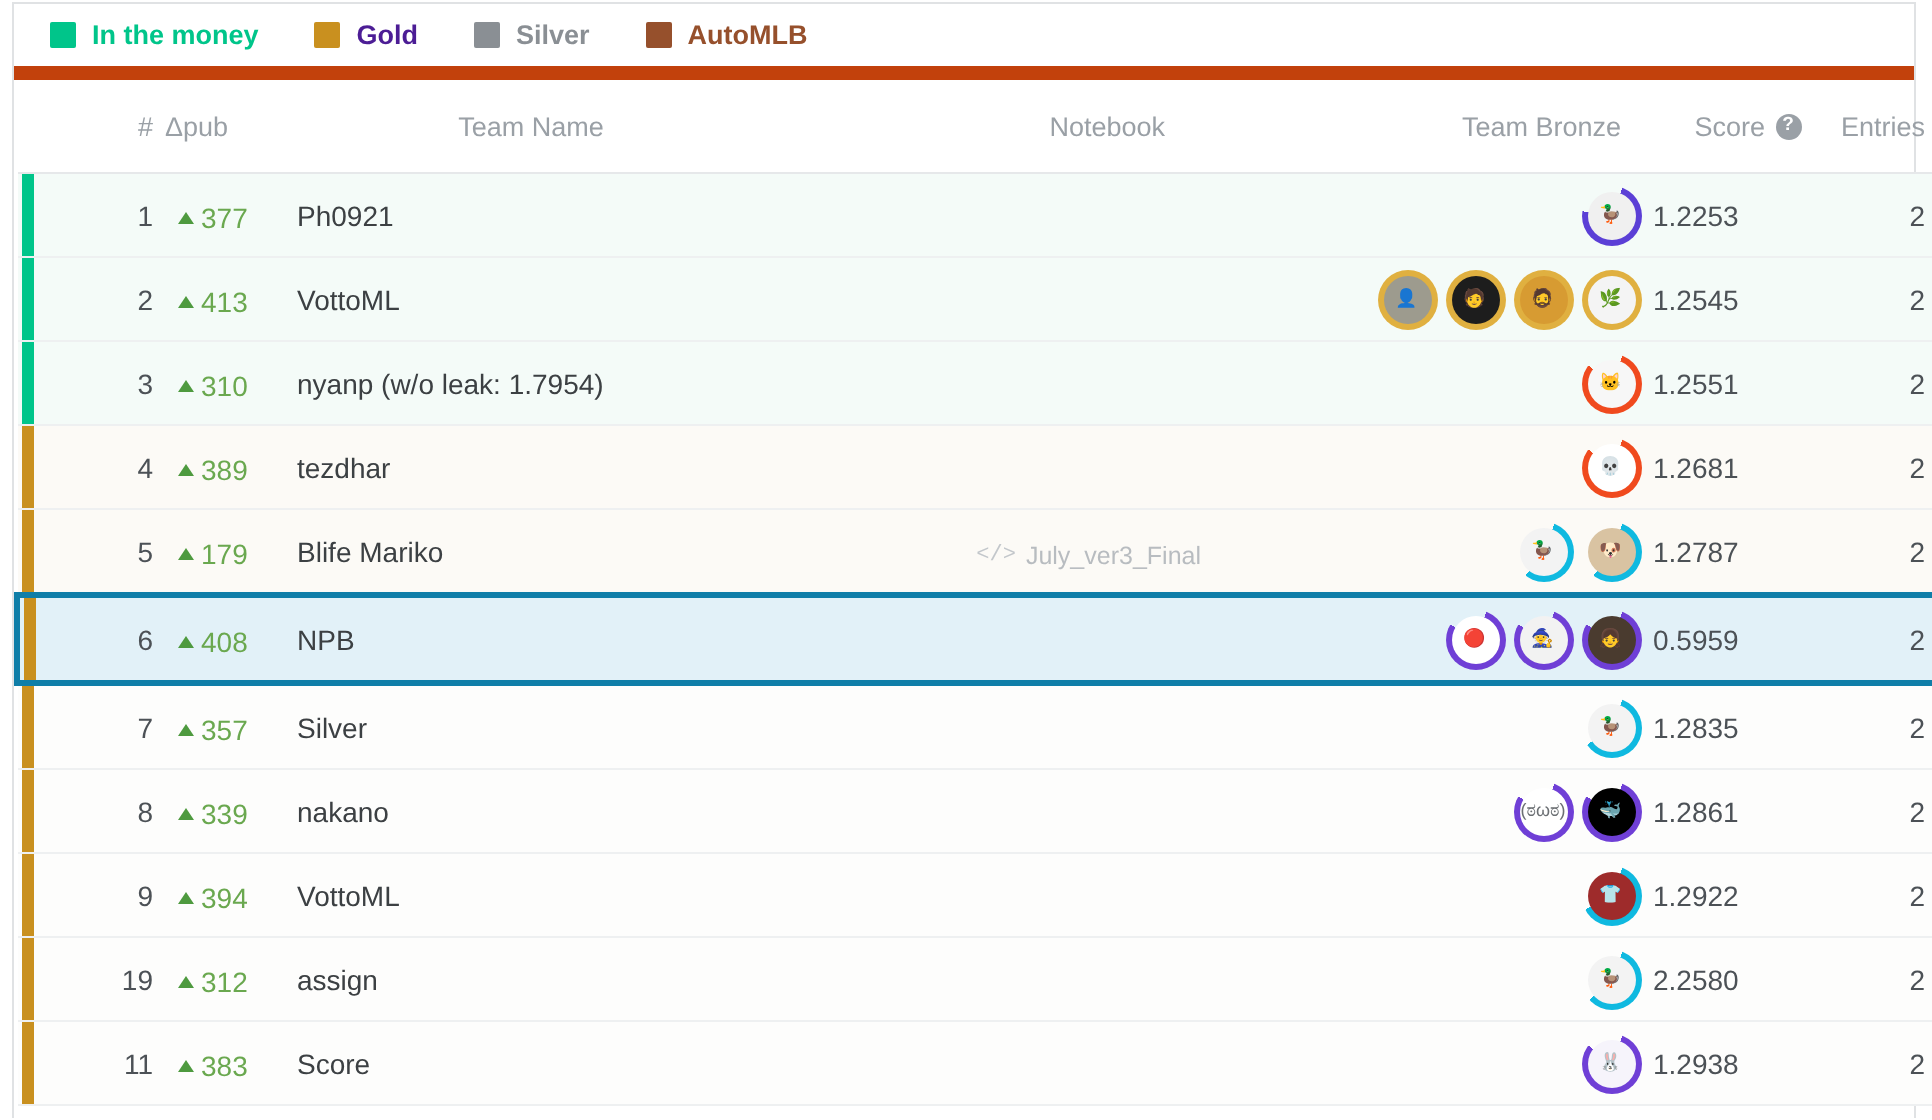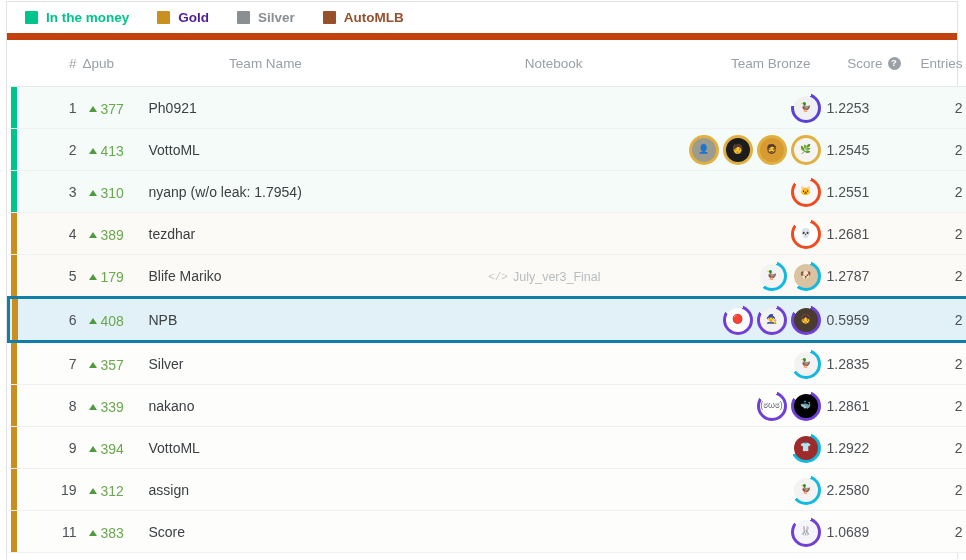--- a/index.html
+++ b/index.html
@@ -525,21 +525,21 @@
             <td class="c-team"><span class="team-name">Score</span></td>
             <td class="c-note"></td>
             <td class="c-mem">
               <span class="members">
                 <span class="av">
                   <span class="ring" style="background: conic-gradient(from 20deg, rgb(111, 63, 214) 0deg, rgb(111, 63, 214) 288deg, rgba(0, 0, 0, 0) 288deg, rgba(0, 0, 0, 0) 360deg);"></span>
                   <span class="face" style="background: rgb(246, 244, 251);">🐰</span>
                 </span>
               </span>
             </td>
-            <td class="c-score score">1.0689</td>
+            <td class="c-score score">1.2938</td>
             <td class="c-entr entries">2</td>
             <td class="c-last last">1mo</td>
           </tr>
         </tbody>
     </table>
 
   </div>
 </div>
 
 </body></html>

